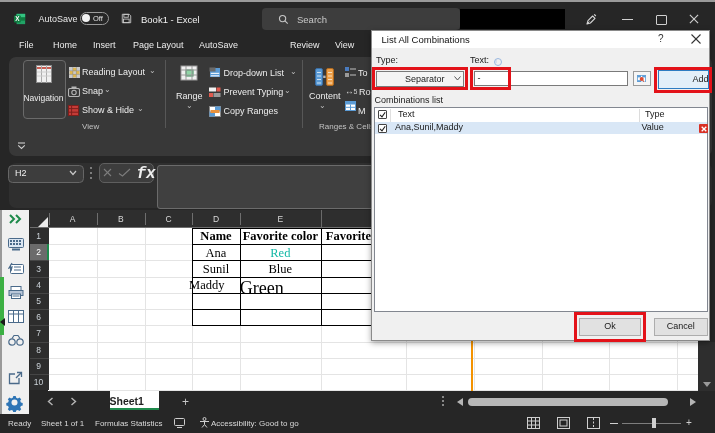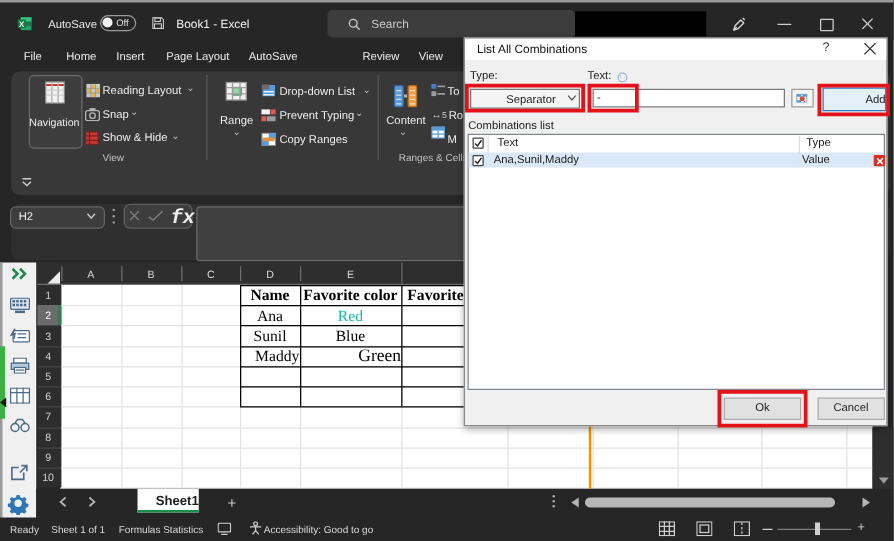--- a/index.html
+++ b/index.html
@@ -293,22 +293,22 @@
       <div class="abs" style="left:192.2px;top:293px;width:213.9px;height:1px;background:#000;"></div>
       <div class="abs" style="left:192.2px;top:309px;width:213.9px;height:1px;background:#000;"></div>
       <div class="abs" style="left:192.2px;top:325.2px;width:213.9px;height:1px;background:#000;"></div>
       <div class="txt" style="left:192.2px;top:229.3px;width:47.6px;text-align:center;font-family:'Liberation Serif',serif;font-size:12.5px;color:#000;font-weight:bold;">Name</div>
       <div class="txt" style="left:239.8px;top:229.3px;width:81.1px;text-align:center;font-family:'Liberation Serif',serif;font-size:12.5px;color:#000;font-weight:bold;">Favorite color</div>
       <div class="txt" style="left:320.9px;top:229.3px;width:85.2px;text-align:center;font-family:'Liberation Serif',serif;font-size:12.5px;color:#000;font-weight:bold;">Favorite color</div>
       <div class="txt" style="left:192.2px;top:245.5px;width:47.6px;text-align:center;font-family:'Liberation Serif',serif;font-size:12.5px;color:#000;">Ana</div>
       <div class="txt" style="left:239.8px;top:245.5px;width:81.1px;text-align:center;font-family:'Liberation Serif',serif;font-size:12.5px;color:#14b8a6;">Red</div>
       <div class="txt" style="left:192.2px;top:261.9px;width:47.6px;text-align:center;font-family:'Liberation Serif',serif;font-size:12.5px;color:#000;">Sunil</div>
       <div class="txt" style="left:239.8px;top:261.9px;width:81.1px;text-align:center;font-family:'Liberation Serif',serif;font-size:12.5px;color:#000;">Blue</div>
-      <div class="txt" style="left:198px;top:278.1px;width:47.6px;text-align:center;font-family:'Liberation Serif',serif;font-size:12.5px;color:#000;">Maddy</div>
-      <div class="txt" style="left:239.8px;top:278.1px;width:81.1px;text-align:right;font-family:'Liberation Serif',serif;font-size:14px;color:#000;">Green</div>
+      <div class="txt" style="left:183px;top:278.1px;width:47.6px;text-align:center;font-family:'Liberation Serif',serif;font-size:12.5px;color:#000;">Maddy</div>
+      <div class="txt" style="left:239.8px;top:278.1px;width:81.1px;text-align:left;font-family:'Liberation Serif',serif;font-size:18px;color:#000;">Green</div>
     </div>
 
 <div class="abs" style="left:0;top:210px;width:29px;height:205px;background:#f0f0f0;"></div>
 <div class="abs" style="left:0;top:210px;width:2px;height:205px;background:#9a9a9a;"></div>
 <div class="abs" style="left:0;top:277px;width:3.5px;height:58px;background:#3cb043;"></div>
 <div class="abs" style="left:0;top:318px;width:0;height:0;border-top:4px solid transparent;border-bottom:4px solid transparent;border-right:5px solid #1a1a1a;"></div>
 <svg class="abs" style="left:9px;top:214px;" width="14" height="10" viewBox="0 0 14 10">
   <path d="M1 1 L5 5 L1 9" fill="none" stroke="#1d8a4a" stroke-width="2"></path>
   <path d="M7 1 L11 5 L7 9" fill="none" stroke="#1d8a4a" stroke-width="2"></path>
 </svg>
@@ -359,21 +359,21 @@
 
 <div class="abs" style="left:29px;top:390.5px;width:686px;height:23.5px;background:#262626;"></div>
 <svg class="abs" style="left:47px;top:397px;" width="7" height="9" viewBox="0 0 7 9">
       <path d="M5.5 1 L1.5 4.5 L5.5 8" fill="none" stroke="#b5b5b5" stroke-width="1.4"></path>
     </svg>
 <svg class="abs" style="left:70px;top:397px;" width="7" height="9" viewBox="0 0 7 9">
       <path d="M1.5 1 L5.5 4.5 L1.5 8" fill="none" stroke="#b5b5b5" stroke-width="1.4"></path>
     </svg>
 <div class="abs" style="left:109.5px;top:391px;width:49.5px;height:18.5px;background:#ffffff;"></div>
 <div class="abs" style="left:109.5px;top:407.5px;width:49.5px;height:2px;background:#1e8a4c;"></div>
-<div class="txt" style="left:109.5px;top:395px;width:49.5px;text-align:right;font-size:10.5px;font-weight:bold;color:#1f1f1f;">Sheet1</div>
+<div class="txt" style="left:109.5px;top:395px;width:49.5px;text-align:left;font-size:10.5px;font-weight:bold;color:#1f1f1f;">Sheet1</div>
 <div class="txt" style="left:182px;top:394.5px;font-size:12px;color:#c8c8c8;">+</div>
 <div class="abs" style="left:442px;top:396px;width:2px;height:2px;border-radius:50%;background:#aaa;"></div>
 <div class="abs" style="left:442px;top:400px;width:2px;height:2px;border-radius:50%;background:#aaa;"></div>
 <div class="abs" style="left:442px;top:404px;width:2px;height:2px;border-radius:50%;background:#aaa;"></div>
 <div class="abs" style="left:457px;top:398px;width:0;height:0;border-top:4px solid transparent;border-bottom:4px solid transparent;border-right:6px solid #b5b5b5;"></div>
 <div class="abs" style="left:468px;top:397.5px;width:200px;height:8.5px;background:#b7b7b7;border-radius:4.5px;"></div>
 <div class="abs" style="left:690px;top:398px;width:0;height:0;border-top:4px solid transparent;border-bottom:4px solid transparent;border-left:6px solid #b5b5b5;"></div>
 
 <div class="abs" style="left:698px;top:341.5px;width:17px;height:49px;background:#2e2e2e;"></div>
 <div class="abs" style="left:702.5px;top:382px;width:0;height:0;border-left:4px solid transparent;border-right:4px solid transparent;border-top:5.5px solid #9a9a9a;"></div>

